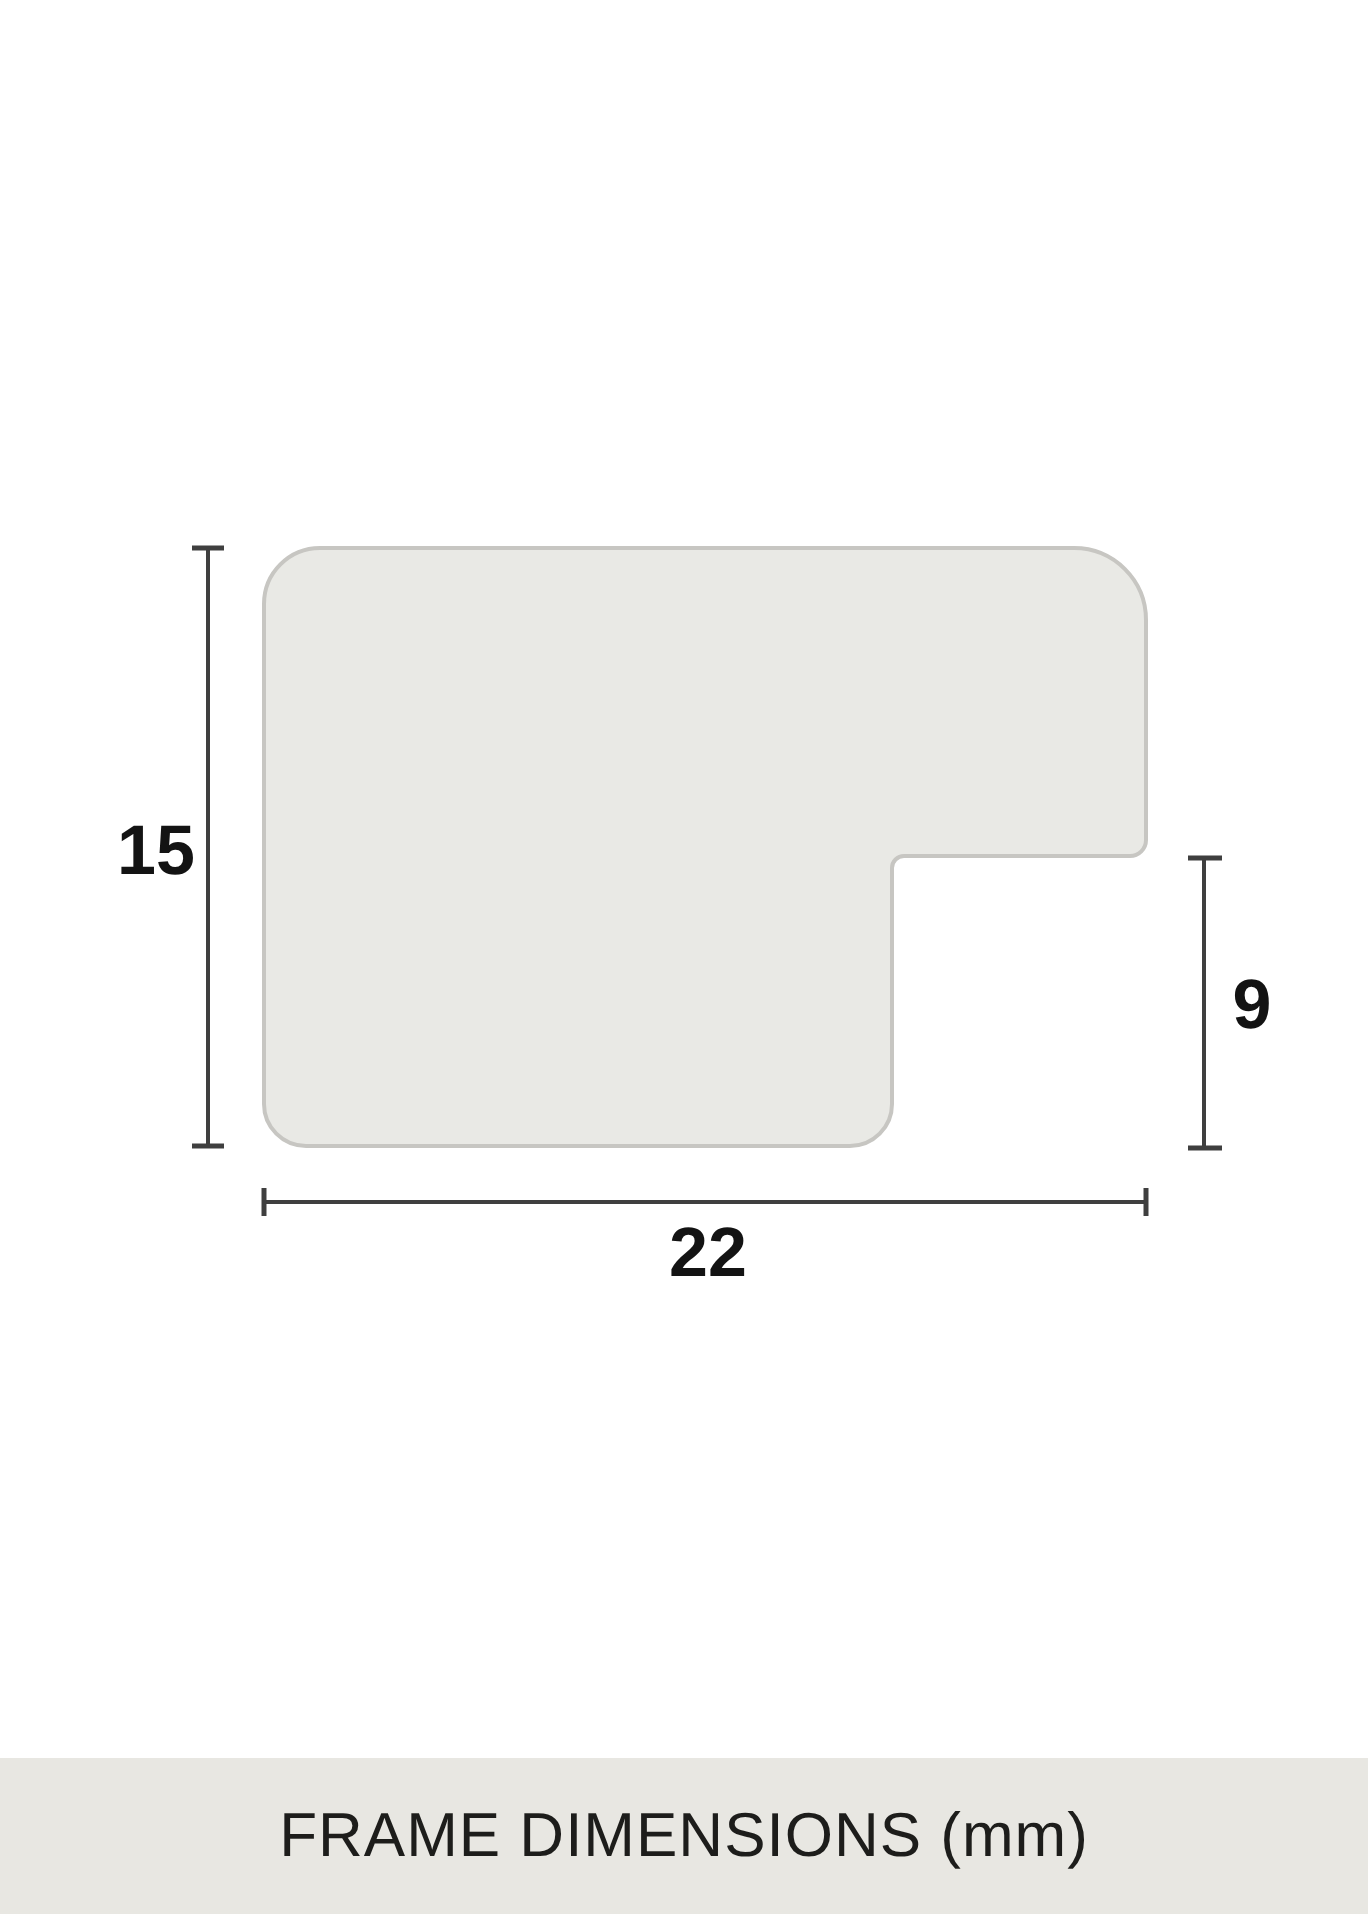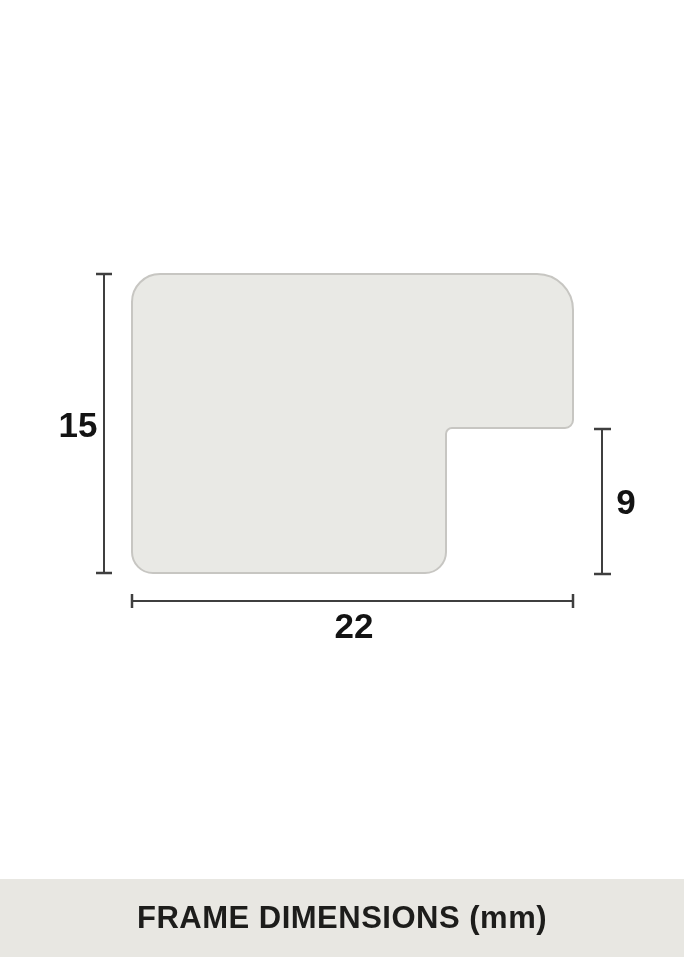--- a/index.html
+++ b/index.html
@@ -52,21 +52,21 @@
     width: 684px;
     height: 78px;
     background: #e8e7e2;
     display: flex;
     justify-content: center;
     align-items: flex-start;
   }
   .footer-caption {
     margin-top: 23px;
     font-size: 31px;
-    font-weight: 700;
+    font-weight: 400;
     letter-spacing: 0.5px;
     line-height: 1;
     color: #1d1d1b;
     white-space: nowrap;
   }
 </style>
 </head>
 <body>
 
 <div class="stage">

